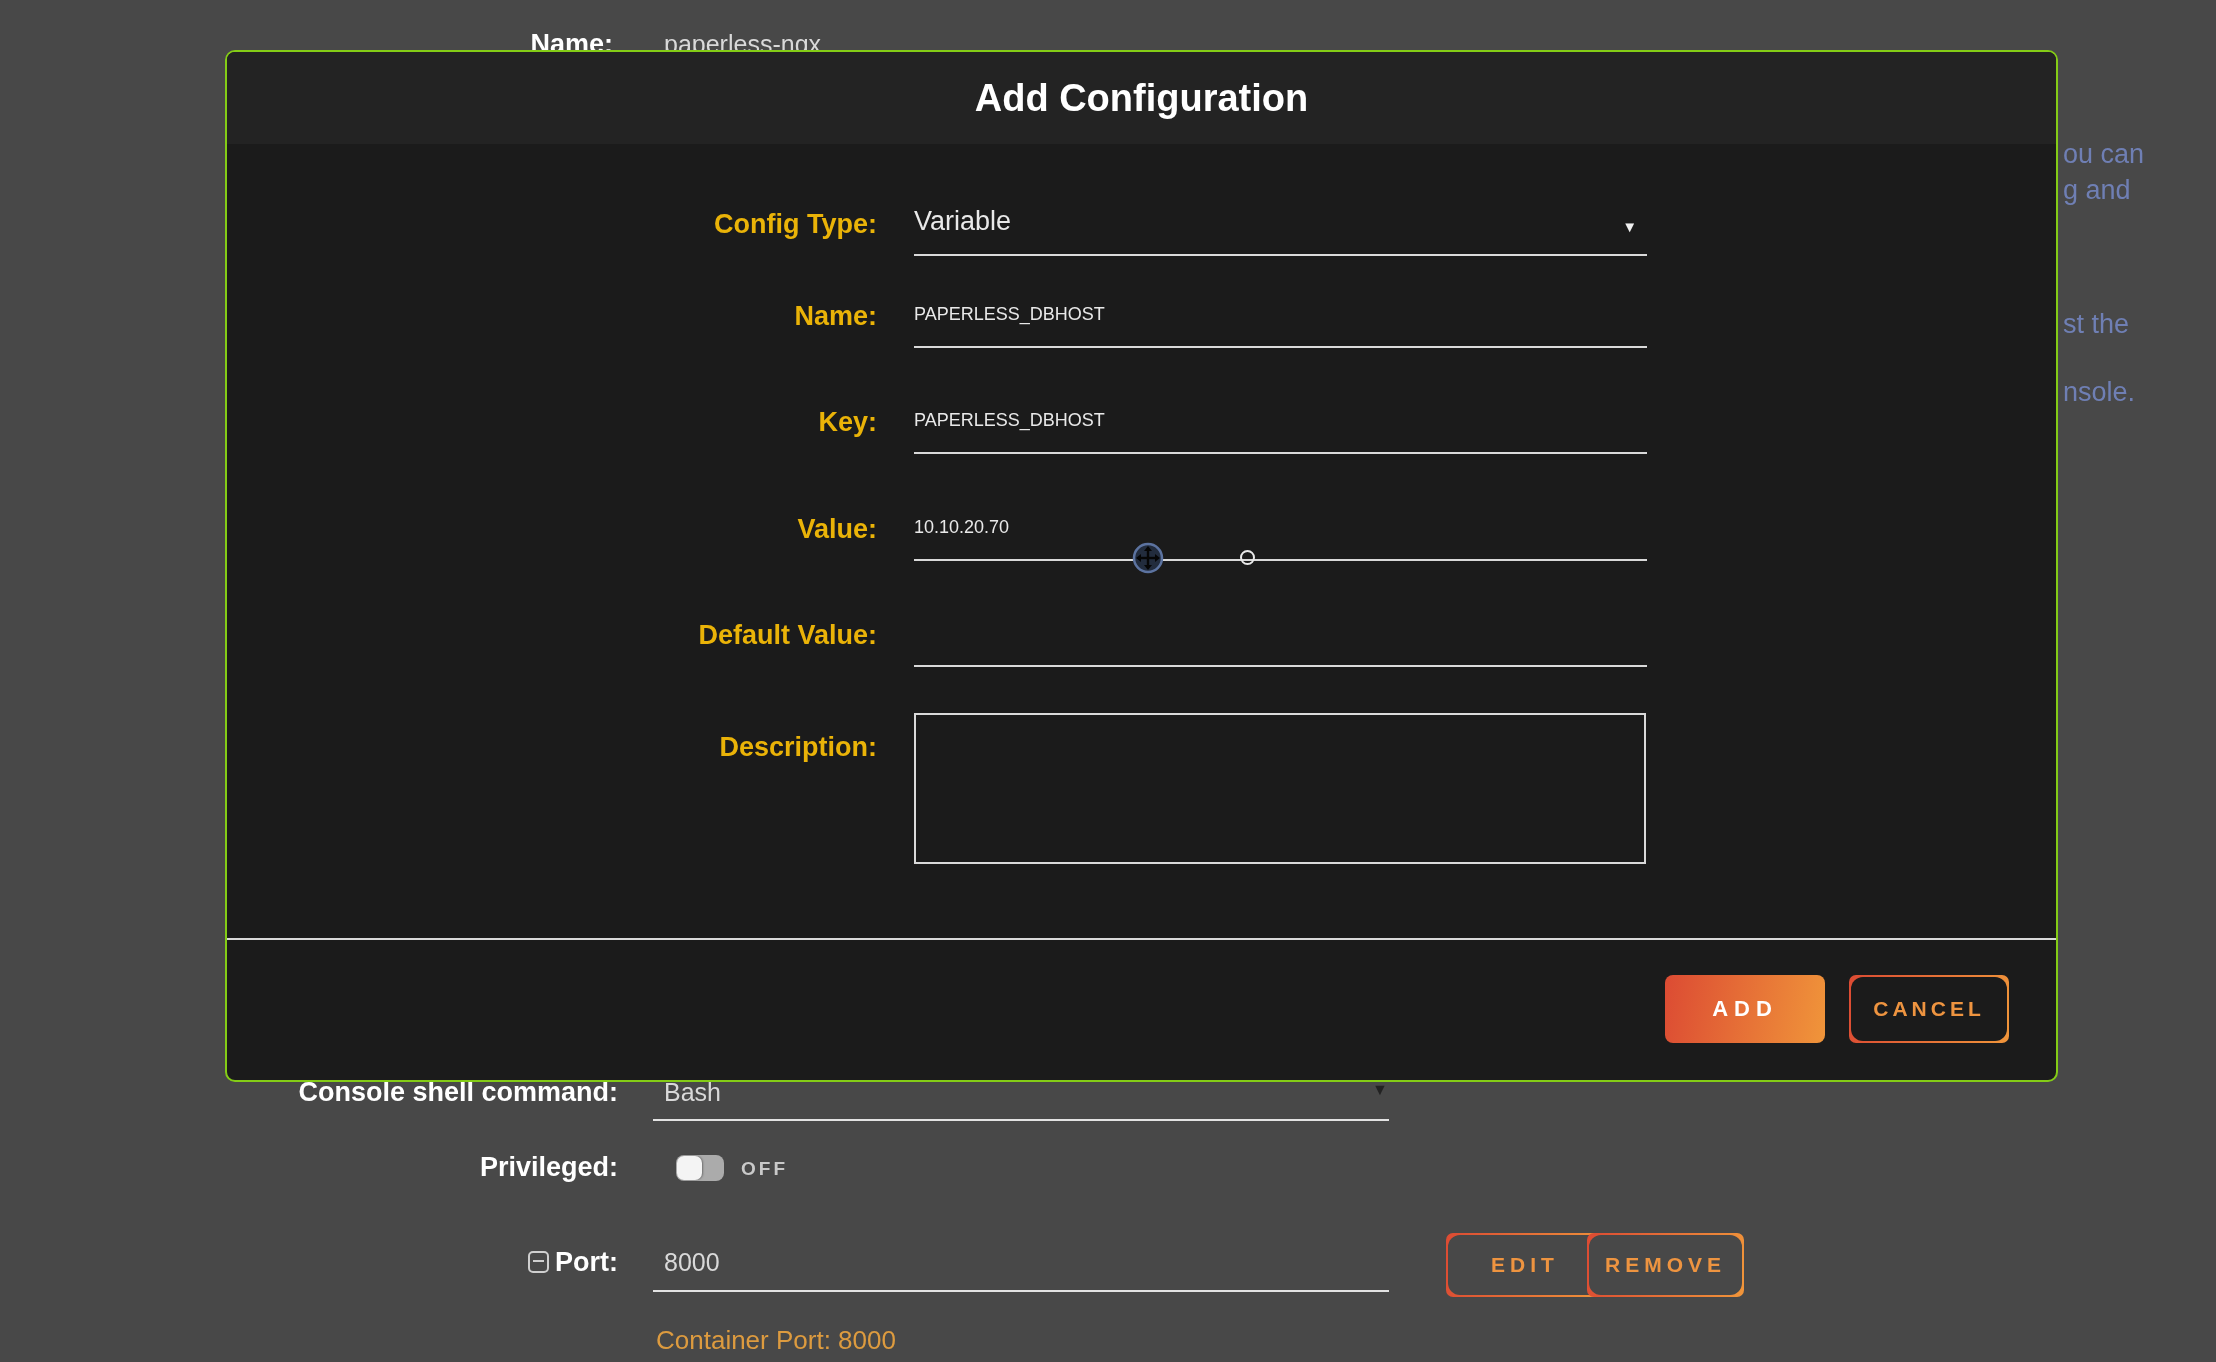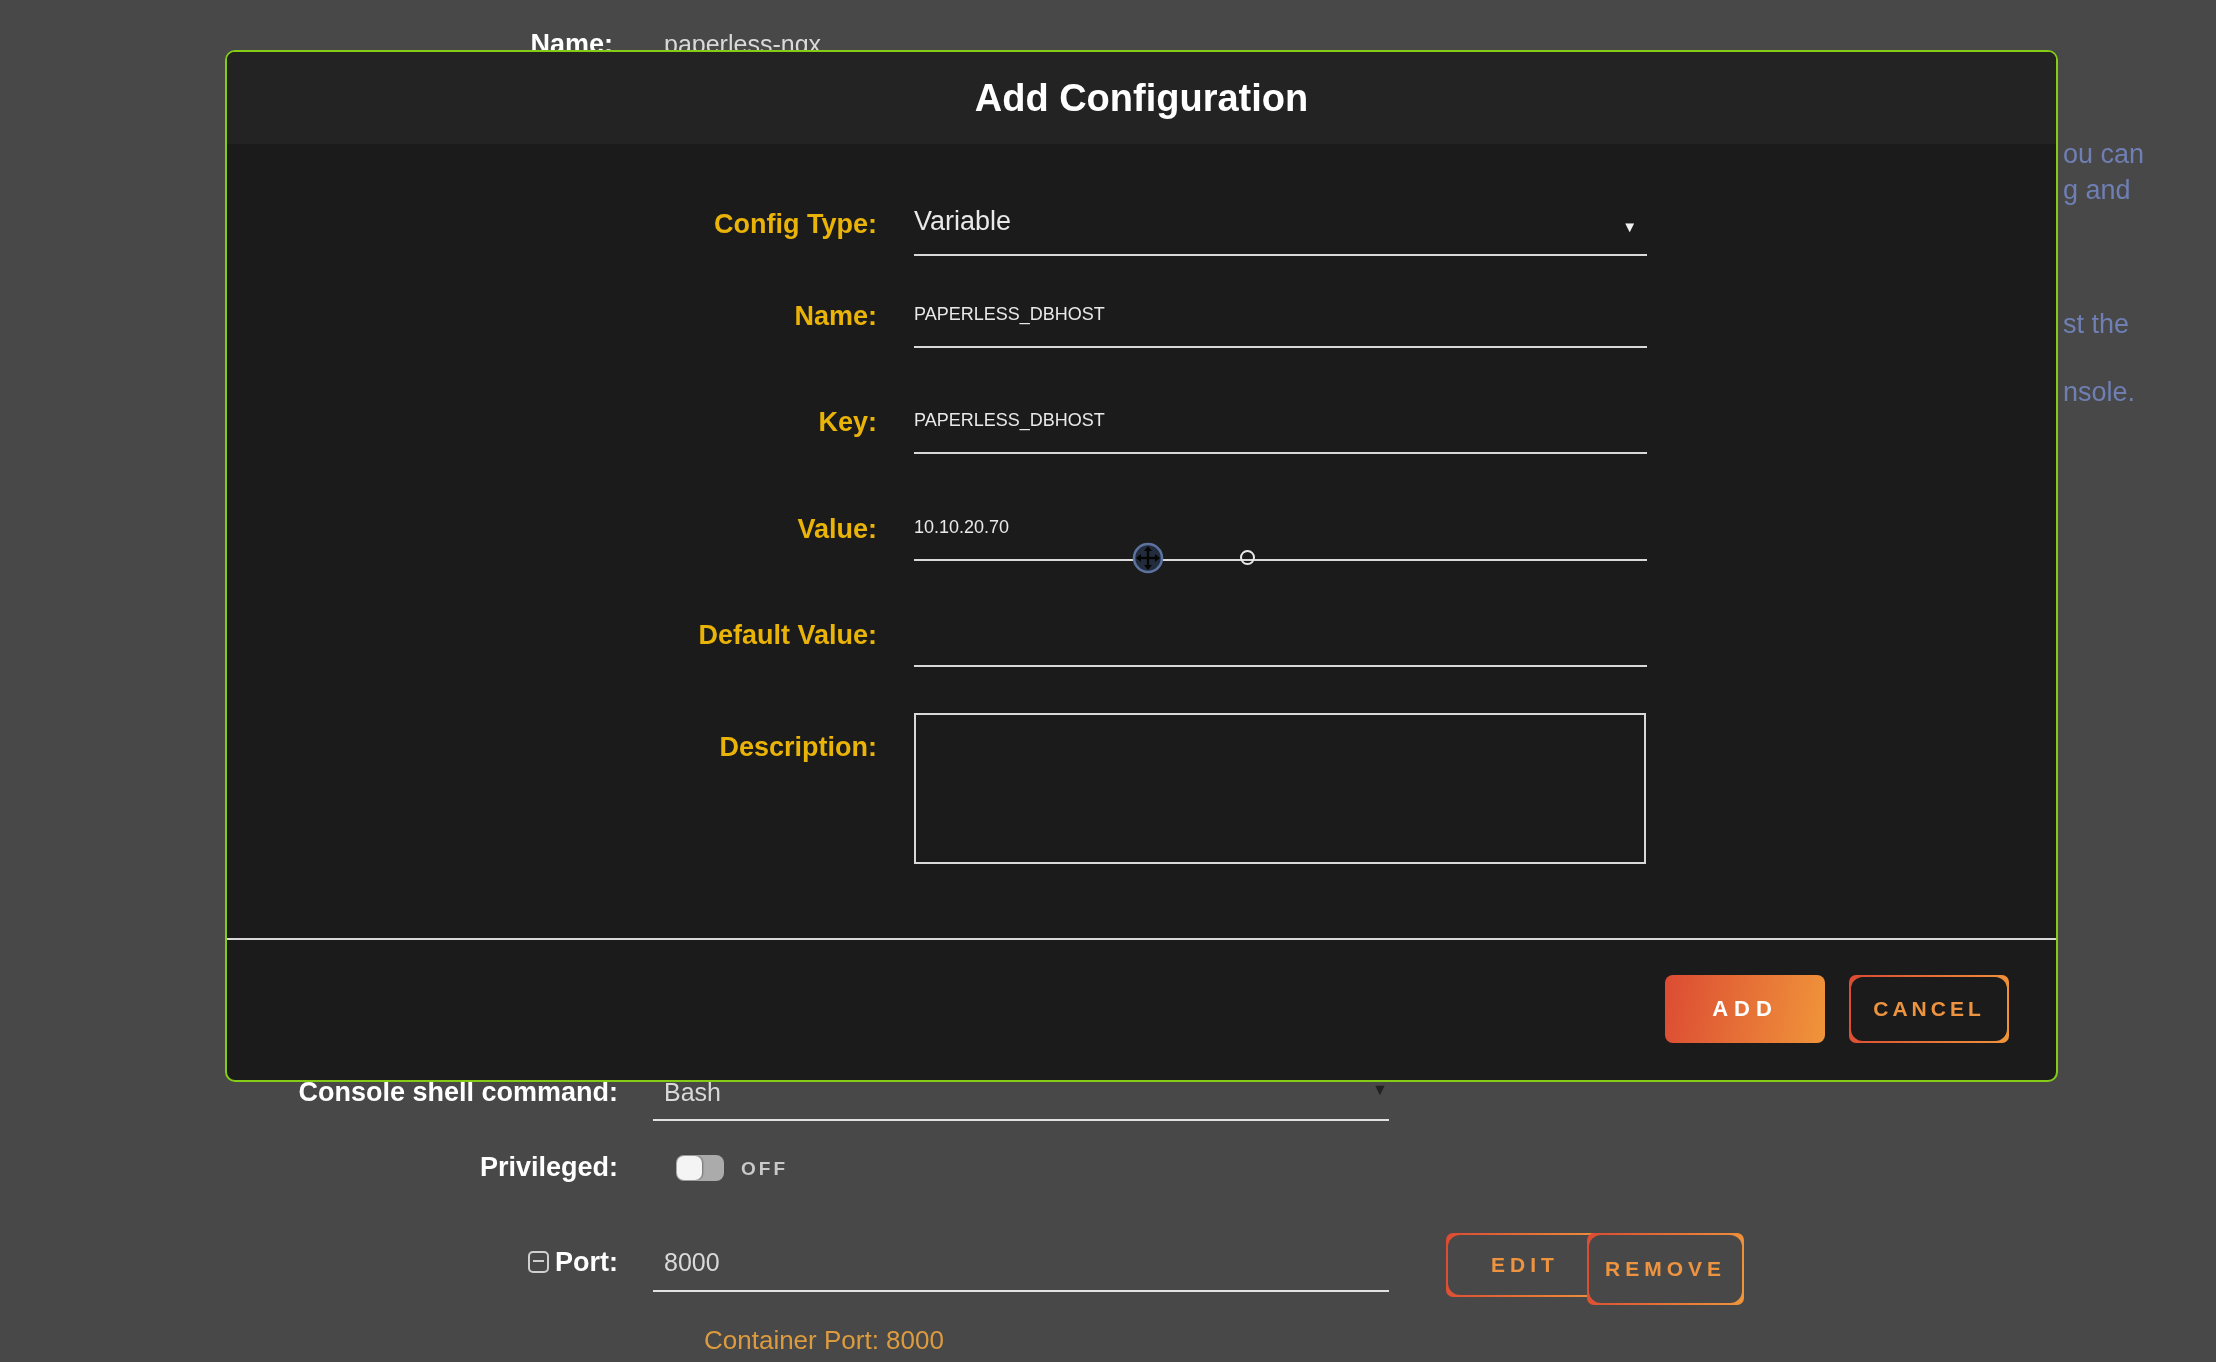--- a/index.html
+++ b/index.html
@@ -79,24 +79,24 @@
     </div>
   <div class="toggle-state">OFF</div>
 
   <div class="port-icon"></div>
   <div class="bg-label" style="left:0;top:1246px;width:618px;">Port:</div>
   <div class="bg-value" style="left:664px;top:1246px;">8000</div>
   <div class="bg-underline" style="left:653px;top:1290px;width:736px;"></div>
   <div class="gbtn on-page" style="left:1410px;top:1233px;width:158px;height:64px;box-sizing:border-box;margin-left:36px;">
     <div class="inner">EDIT</div>
   </div>
-  <div class="gbtn on-page" style="left:1587px;top:1233px;width:157px;height:72px;box-sizing:border-box;">
+  <div class="gbtn on-page" style="left:1587px;top:1233px;width:157px;height:64px;box-sizing:border-box;">
     <div class="inner">REMOVE</div>
   </div>
-  <div class="orange-note" style="left:656px;top:1325px;margin-left:48px;">Container Port: 8000</div>
+  <div class="orange-note" style="left:656px;top:1325px;">Container Port: 8000</div>
 
   <div class="modal">
     <div class="modal-header">
       <div class="modal-title">Add Configuration</div>
     </div>
 
     <div class="m-label" style="top:155px;">Config Type:</div>
     <div class="m-select" style="top:154px;">
       <span>Variable</span>
       <span class="arrow">▼</span>

